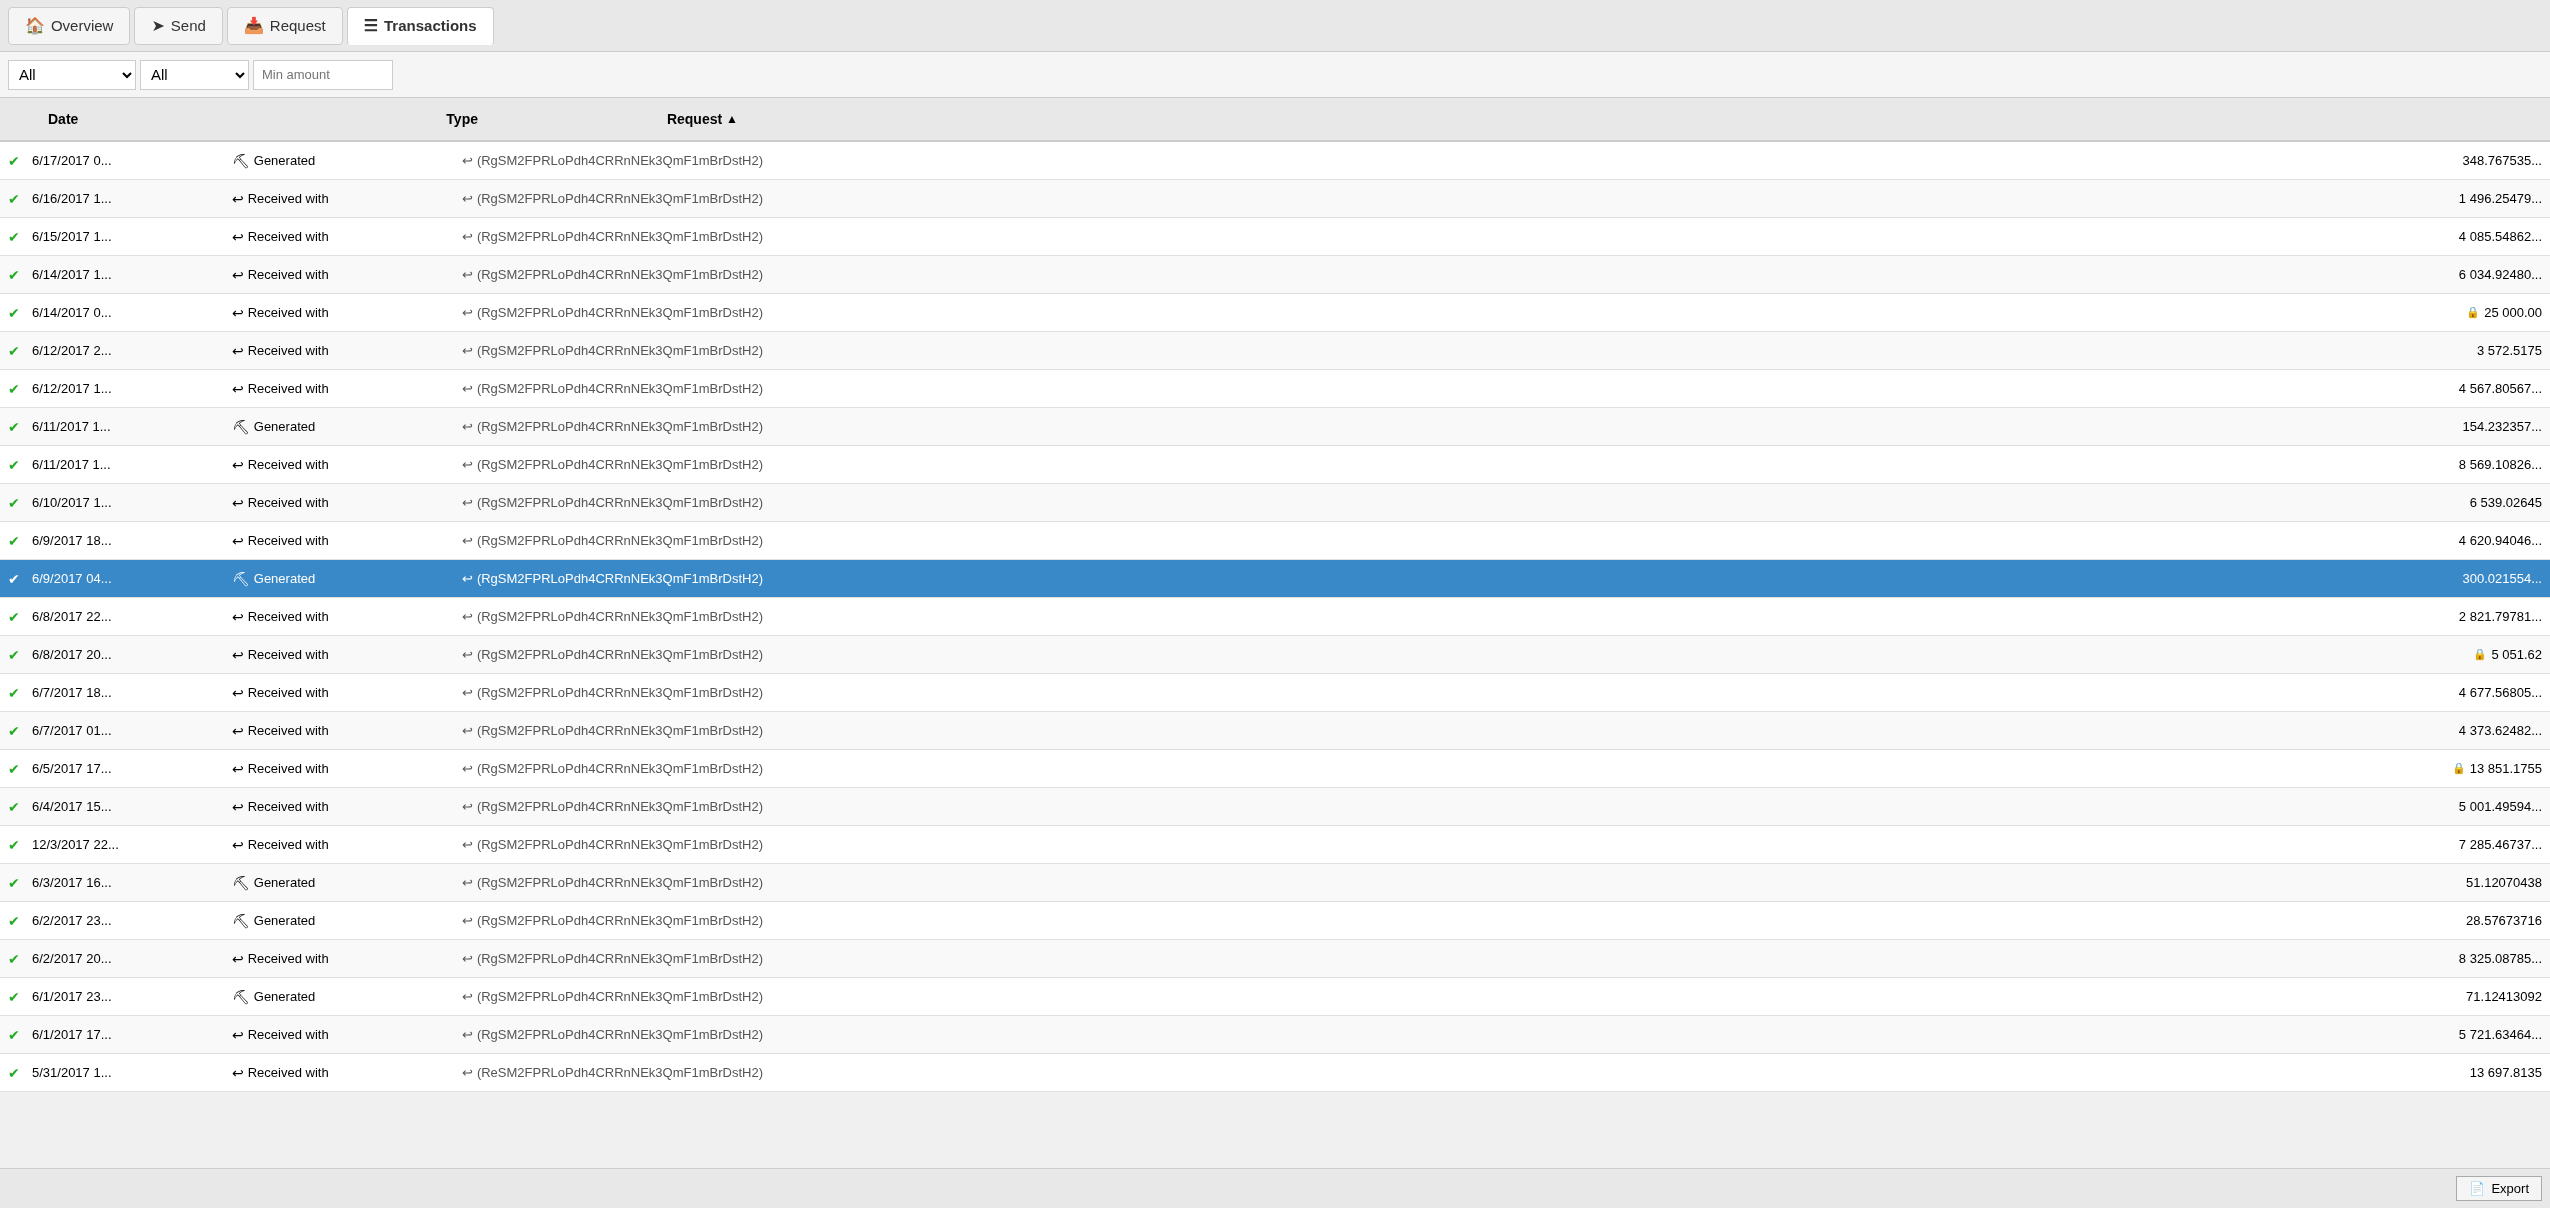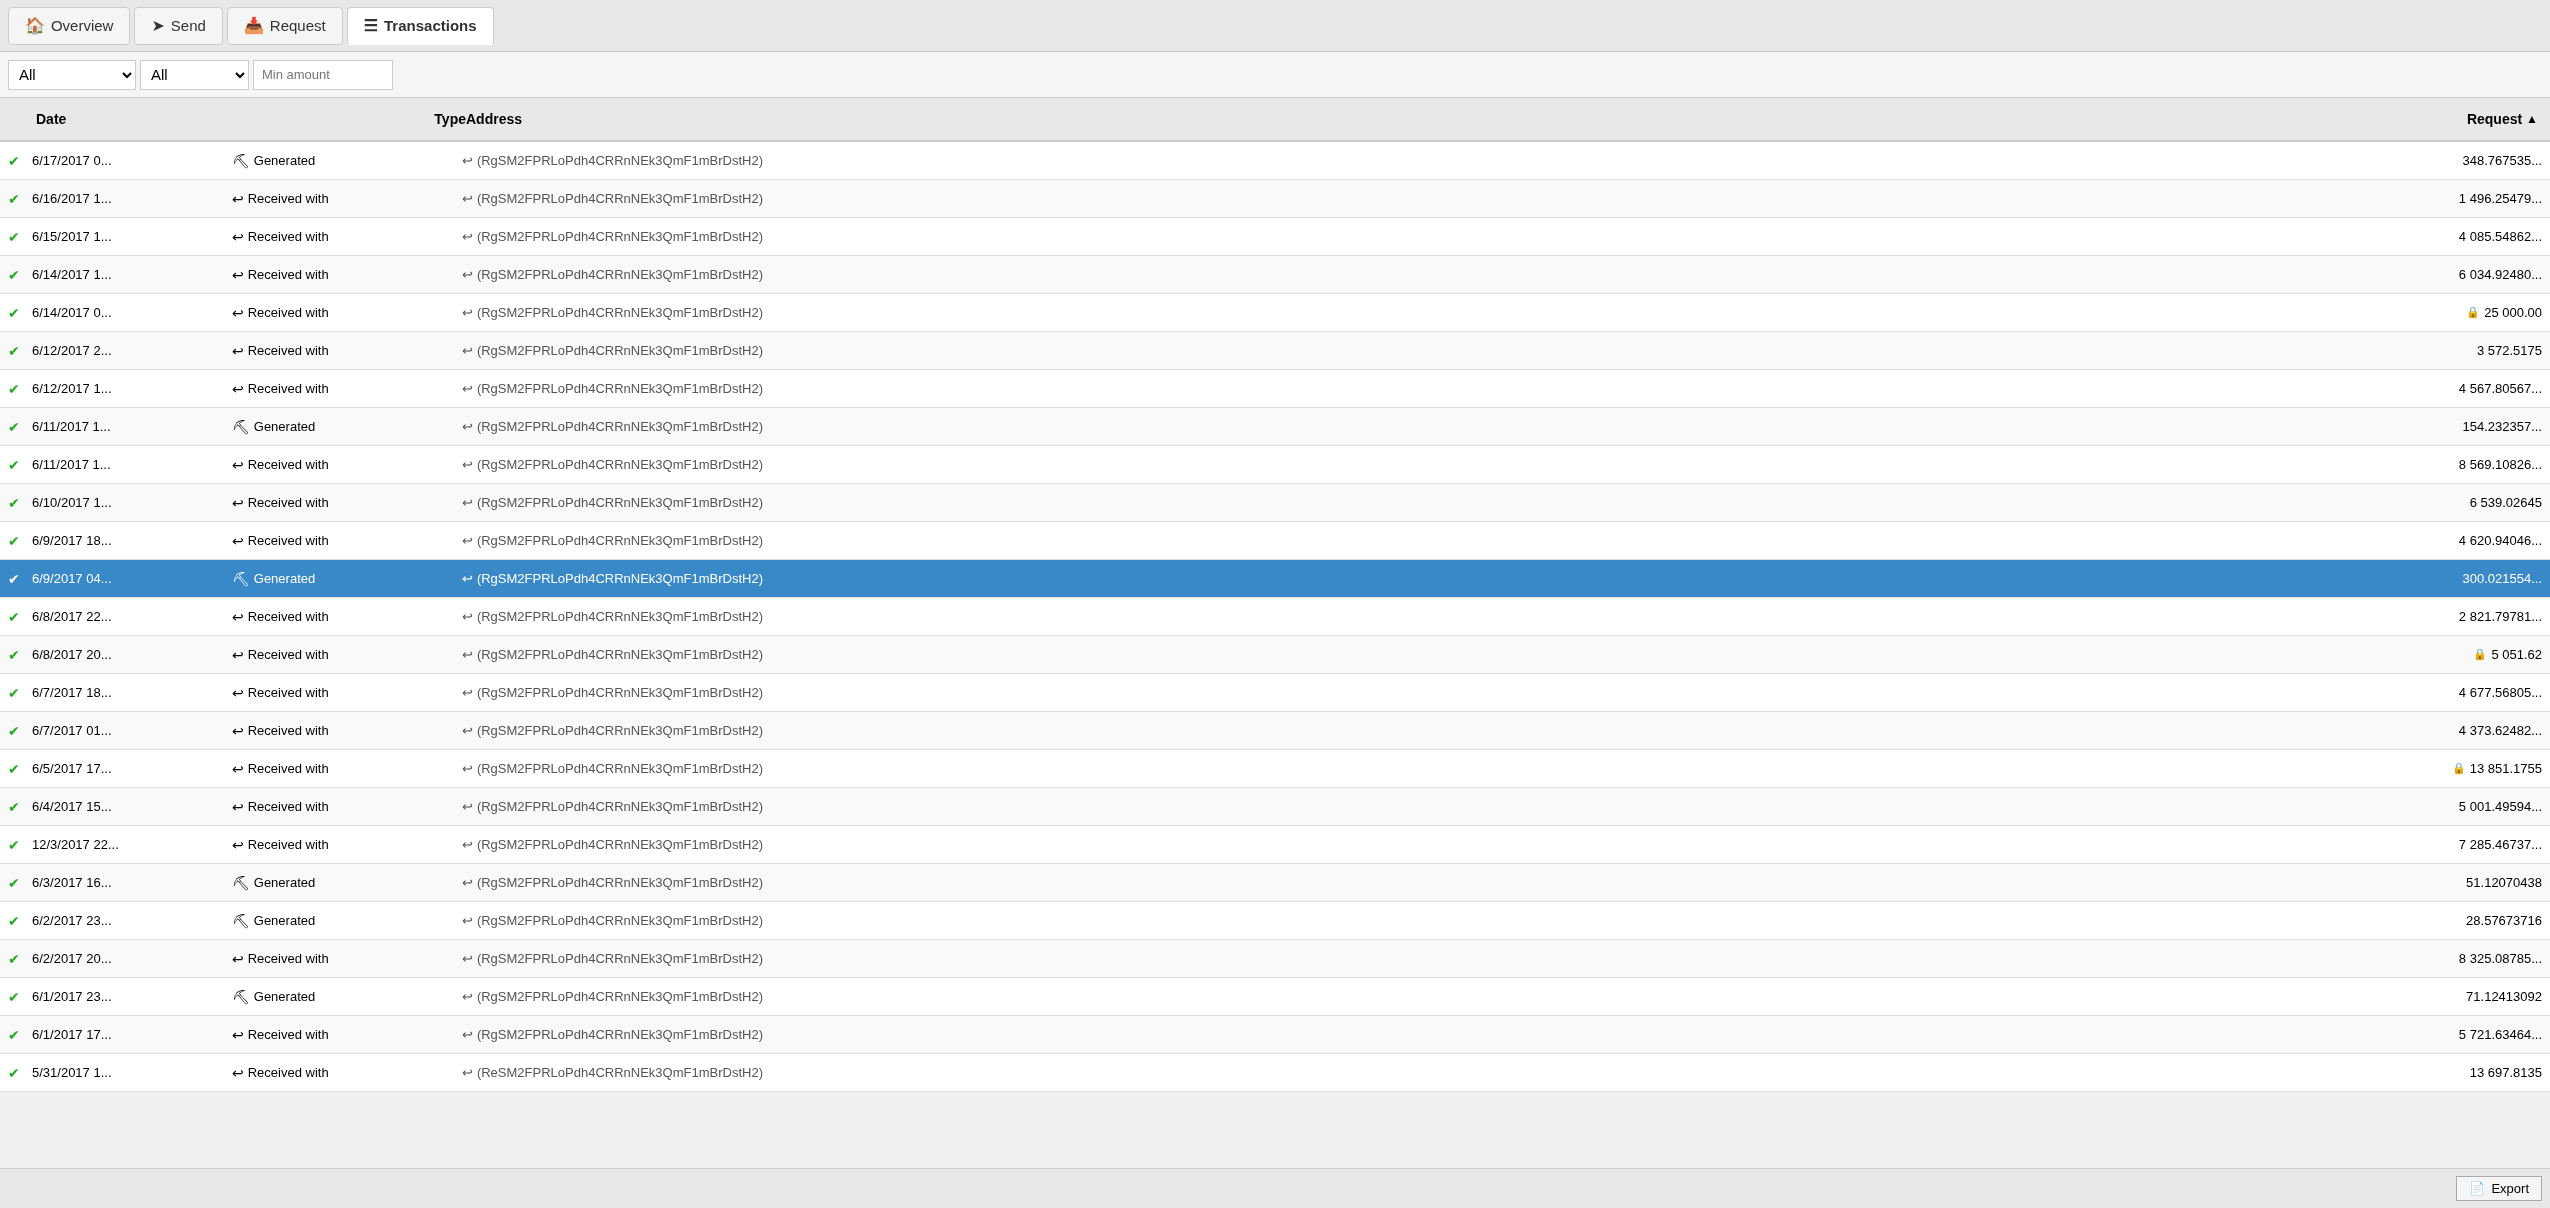--- a/index.html
+++ b/index.html
@@ -72,21 +72,21 @@
       background: white;
       width: 140px;
     }
 
     
     .table-header {
       display: flex;
       align-items: center;
       background: #e8e8e8;
       border-bottom: 2px solid #ccc;
-      padding: 0 12px;
+      padding: 0 24px;
       height: 44px;
       font-weight: bold;
       font-size: 14px;
     }
     .col-status { width: 24px; flex-shrink: 0; }
     .col-date { width: 200px; flex-shrink: 0; }
     .col-type { width: 230px; flex-shrink: 0; text-align: right; }
     .col-address { flex: 1; }
     .col-amount {
       width: 260px;
@@ -189,21 +189,20 @@
       <option>This week</option>
       <option>This month</option>
     </select>
     <input class="filter-min-amount" type="text" placeholder="Min amount" style="">
   </div>
 
   <div class="table-header">
     <div class="col-status"></div>
     <div class="col-date">Date</div>
     <div class="col-type">Type</div>
-    <div class="col-address">Address</div>
     <div class="col-amount">
       <span>Request</span>
       <span class="sort-arrow">▲</span>
     </div>
   </div>
 
   <div class="table-body" id="table-body">
   <div class="table-row">
     <div class="cell-status col-status">✔</div>
     <div class="cell-date col-date">6/17/2017 0...</div>

